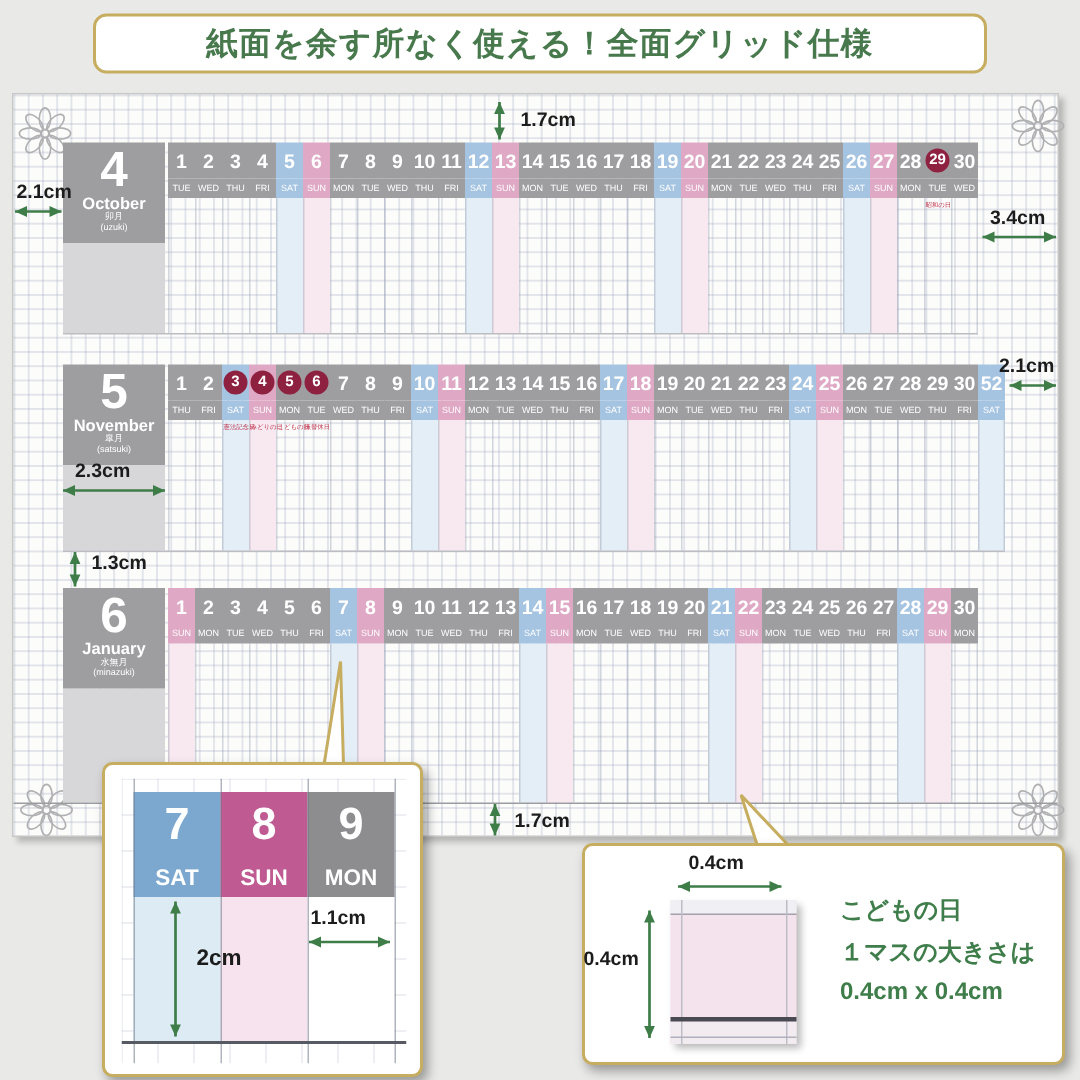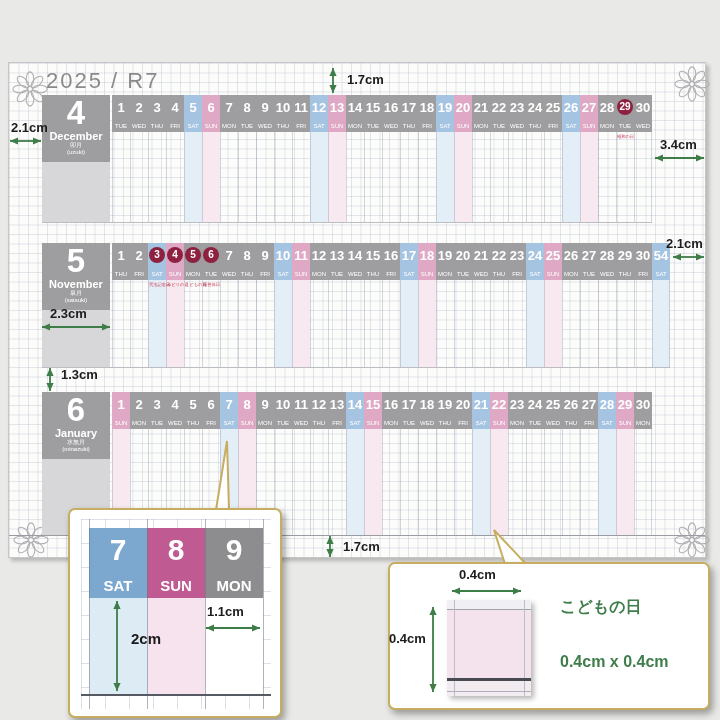--- a/index.html
+++ b/index.html
@@ -128,27 +128,29 @@
       <ellipse cx="20" cy="9" rx="4.2" ry="8" transform="rotate(90 20 20)"></ellipse>
         <ellipse cx="20" cy="9" rx="4.2" ry="8" transform="rotate(135 20 20)"></ellipse>
       <ellipse cx="20" cy="9" rx="4.2" ry="8" transform="rotate(180 20 20)"></ellipse>
         <ellipse cx="20" cy="9" rx="4.2" ry="8" transform="rotate(225 20 20)"></ellipse>
       <ellipse cx="20" cy="9" rx="4.2" ry="8" transform="rotate(270 20 20)"></ellipse>
         <ellipse cx="20" cy="9" rx="4.2" ry="8" transform="rotate(315 20 20)"></ellipse>
       <circle cx="20" cy="20" r="2.8"></circle>
     </g>
   </svg>
 
-
-  <div class="year-label">2025 / R7</div>
+  <div class="banner">
+    <span>紙面を余す所なく使える！全面グリッド仕様</span>
+  </div>
+
 
   <div id="months-layer">
       <div class="m-block" style="position: absolute; left: 42px; top: 95px; width: 68px; height: 67px;">
         <div class="m-num">4</div>
-        <div class="m-en">December</div>
+        <div class="m-en">October</div>
         <div class="m-jp">卯月</div>
         <div class="m-jp">(uzuki)</div>
       </div>
       <div class="m-cont" style="left: 42px; top: 162px; width: 68px; height: 60px;"></div>
       <div class="num-cell" style="left: 112px; top: 95px; width: 18px; height: 24px; background: rgb(158, 158, 160);">1</div>
       <div class="dow-cell" style="left: 112px; top: 119px; width: 18px; height: 13px; background: rgb(158, 158, 160);">TUE</div>
       <div class="stripe" style="left: 112px; top: 132px; width: 18px; height: 90px; background: transparent;"></div>
       <div class="num-cell" style="left: 130px; top: 95px; width: 18px; height: 24px; background: rgb(158, 158, 160);">2</div>
       <div class="dow-cell" style="left: 130px; top: 119px; width: 18px; height: 13px; background: rgb(158, 158, 160);">WED</div>
       <div class="stripe" style="left: 130px; top: 132px; width: 18px; height: 90px; background: transparent;"></div>
@@ -342,21 +344,21 @@
       <div class="stripe" style="left: 580px; top: 280px; width: 18px; height: 87px; background: transparent;"></div>
       <div class="num-cell" style="left: 598px; top: 243px; width: 18px; height: 24px; background: rgb(158, 158, 160);">28</div>
       <div class="dow-cell" style="left: 598px; top: 267px; width: 18px; height: 13px; background: rgb(158, 158, 160);">WED</div>
       <div class="stripe" style="left: 598px; top: 280px; width: 18px; height: 87px; background: transparent;"></div>
       <div class="num-cell" style="left: 616px; top: 243px; width: 18px; height: 24px; background: rgb(158, 158, 160);">29</div>
       <div class="dow-cell" style="left: 616px; top: 267px; width: 18px; height: 13px; background: rgb(158, 158, 160);">THU</div>
       <div class="stripe" style="left: 616px; top: 280px; width: 18px; height: 87px; background: transparent;"></div>
       <div class="num-cell" style="left: 634px; top: 243px; width: 18px; height: 24px; background: rgb(158, 158, 160);">30</div>
       <div class="dow-cell" style="left: 634px; top: 267px; width: 18px; height: 13px; background: rgb(158, 158, 160);">FRI</div>
       <div class="stripe" style="left: 634px; top: 280px; width: 18px; height: 87px; background: transparent;"></div>
-      <div class="num-cell" style="left: 652px; top: 243px; width: 18px; height: 24px; background: rgb(165, 196, 225);">54</div>
+      <div class="num-cell" style="left: 652px; top: 243px; width: 18px; height: 24px; background: rgb(165, 196, 225);">52</div>
       <div class="dow-cell" style="left: 652px; top: 267px; width: 18px; height: 13px; background: rgb(165, 196, 225);">SAT</div>
       <div class="stripe" style="left: 652px; top: 280px; width: 18px; height: 87px; background: rgb(228, 238, 246); border-right: 1px solid rgba(140, 150, 170, 0.38);"></div>
       <div class="hline" style="left: 42px; top: 367px; width: 628px; background: rgb(188, 188, 195);"></div>
       <div class="m-block" style="position: absolute; left: 42px; top: 392px; width: 68px; height: 67px;">
         <div class="m-num">6</div>
         <div class="m-en">January</div>
         <div class="m-jp">水無月</div>
         <div class="m-jp">(minazuki)</div>
       </div>
       <div class="m-cont" style="left: 42px; top: 459px; width: 68px; height: 76px;"></div>
@@ -496,20 +498,21 @@
   <div class="mlabel" style="left:666px;top:236px;">2.1cm</div>
   <div class="mlabel" style="left:50px;top:306px;">2.3cm</div>
   <div class="mlabel" style="left:61px;top:367px;">1.3cm</div>
   <div class="mlabel" style="left:343px;top:539px;">1.7cm</div>
   <div class="mlabel" style="left:131px;top:630px;font-size:15px;">2cm</div>
   <div class="mlabel" style="left:207px;top:604px;">1.1cm</div>
   <div class="mlabel" style="left:459px;top:567px;">0.4cm</div>
   <div class="mlabel" style="left:389px;top:631px;">0.4cm</div>
 
   <div class="gi-text" style="left:560px;top:597px;">こどもの日</div>
+  <div class="gi-text" style="left:560px;top:625px;">１マスの大きさは</div>
   <div class="gi-text" style="left:560px;top:653px;">0.4cm x 0.4cm</div>
 
   <svg class="overlay" id="arrows-svg" width="720" height="720">
       <line x1="333" y1="68" x2="333" y2="93" stroke="#3e7d48" stroke-width="1.8"></line>
       <polygon points="333,93 336.6,85 329.4,85" fill="#3e7d48"></polygon>
       <polygon points="333,68 329.4,76 336.6,76" fill="#3e7d48"></polygon>
       <line x1="10" y1="141" x2="41" y2="141" stroke="#3e7d48" stroke-width="1.8"></line>
       <polygon points="41,141 33,137.4 33,144.6" fill="#3e7d48"></polygon>
       <polygon points="10,141 18,144.6 18,137.4" fill="#3e7d48"></polygon>
       <line x1="655" y1="158" x2="704" y2="158" stroke="#3e7d48" stroke-width="1.8"></line>

